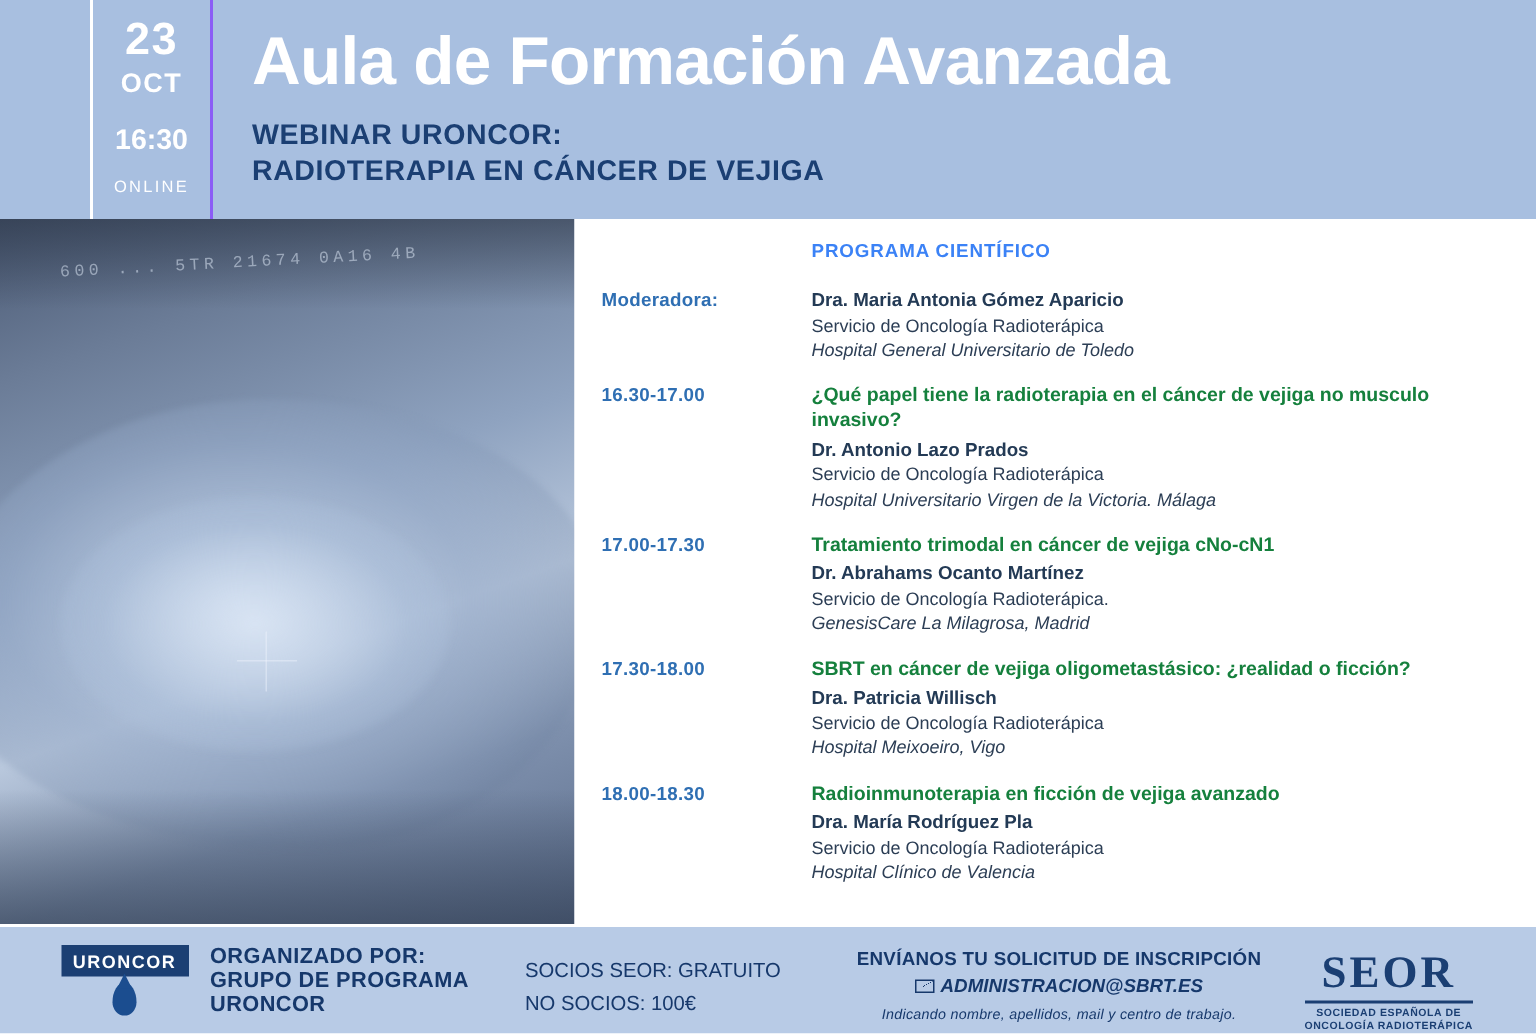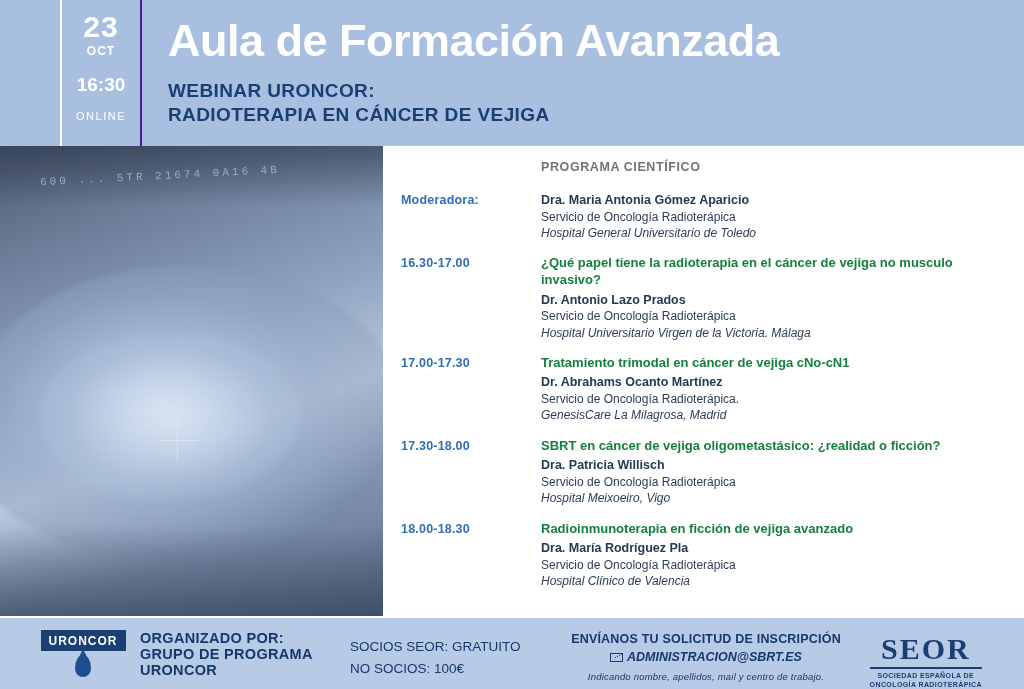--- a/index.html
+++ b/index.html
@@ -19,32 +19,32 @@
   .header {
     position: absolute; top: 0; left: 0;
     width: 1024px; height: 146px;
     background: #a8bfe0;
   }
   .date-box {
     position: absolute;
     top: 0; left: 60px;
     width: 82px; height: 146px;
     border-left: 2px solid #ffffff;
-    border-right: 2px solid #4c1d95;
+    border-right: 2px solid #8b5cf6;
     display: flex; flex-direction: column;
     align-items: center; justify-content: flex-start;
     padding-top: 12px;
     color: #ffffff;
   }
   .date-day {
     font-size: 30px; font-weight: bold; line-height: 1;
     letter-spacing: 1px;
   }
   .date-month {
-    font-size: 12px; font-weight: bold; line-height: 1.5;
+    font-size: 18px; font-weight: bold; line-height: 1.5;
     letter-spacing: 1px;
   }
   .date-time {
     font-size: 19px; font-weight: bold; margin-top: 14px;
     letter-spacing: 0px;
   }
   .date-mode {
     font-size: 11px; font-weight: normal; margin-top: 14px;
     letter-spacing: 1.5px;
   }
@@ -124,21 +124,21 @@
   .crosshair:after { top: 19px; left: 0; height: 1px; width: 40px; }
 
   .program-panel {
     position: absolute; top: 0; left: 383px;
     width: 641px; height: 470px;
     background: #ffffff;
     padding: 14px 24px 0 18px;
   }
   .program-heading {
     font-size: 12.5px; font-weight: bold; letter-spacing: 0.6px;
-    color: #737373;
+    color: #3b82f6;
     margin-left: 140px;
     margin-bottom: 18px;
   }
   .entry {
     display: flex;
     margin-bottom: 14px;
   }
   .entry-time {
     width: 140px; flex: 0 0 140px;
     font-size: 12.5px; font-weight: bold;

